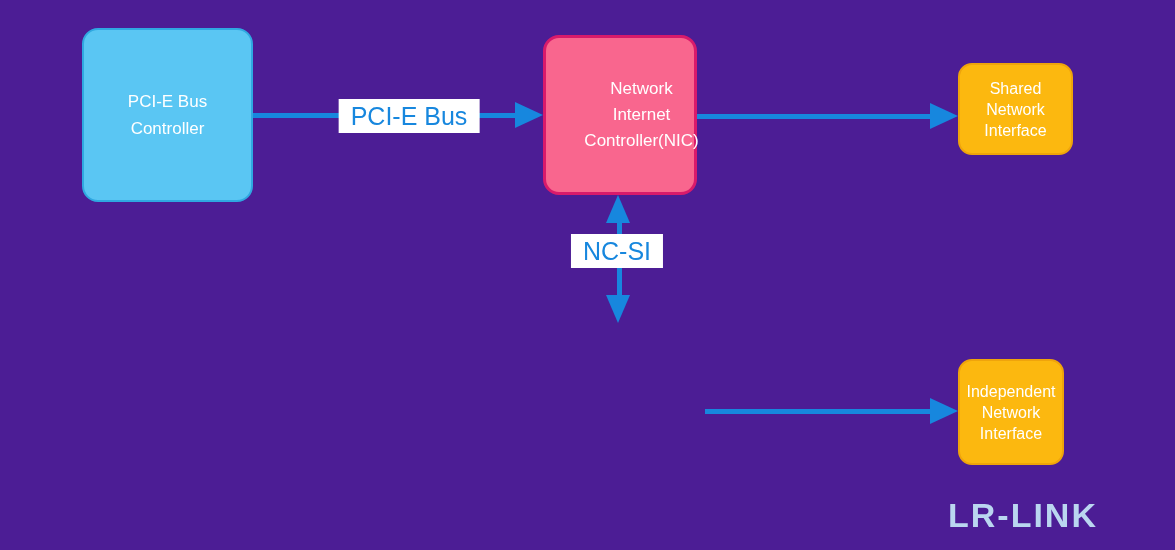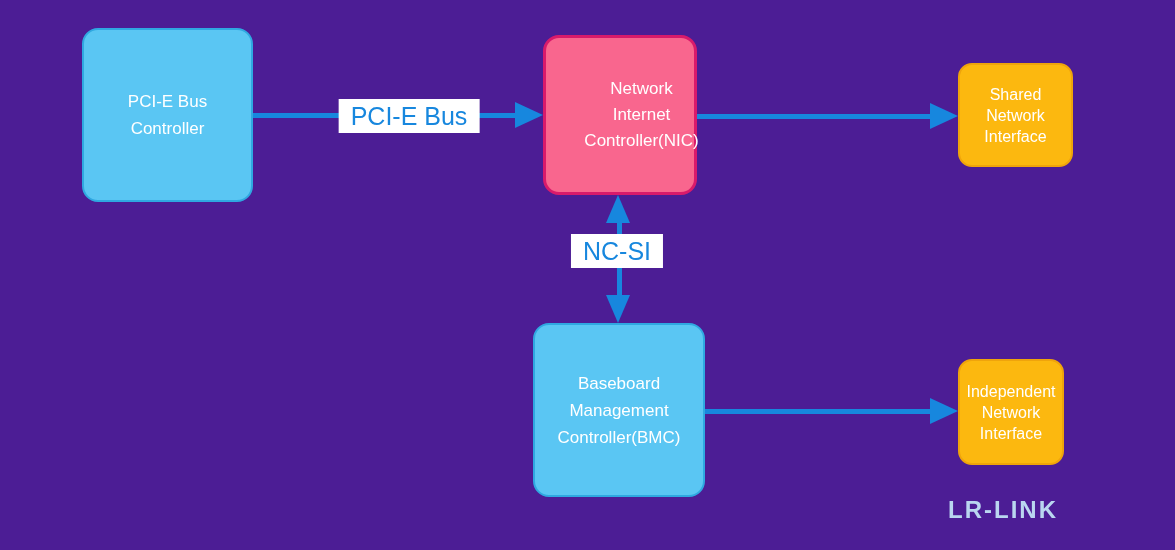--- a/index.html
+++ b/index.html
@@ -85,29 +85,29 @@
     font-size: 25px;
     line-height: 30px;
     padding: 2px 12px;
     transform: translateX(-50%);
     white-space: nowrap;
   }
   .watermark {
     position: absolute;
     left: 948px;
     top: 496px;
-    font-size: 24px;
+    font-size: 34px;
     font-weight: 700;
     letter-spacing: 2px;
     color: var(--watermark-blue, #BAD6F0);
   }
   
   #node-pcie   { left: 82px;  top: 28px;  width: 171px; height: 174px; }
   #node-nic    { left: 543px; top: 35px;  width: 154px; height: 160px; }
-  #node-shared { left: 958px; top: 63px;  width: 115px; height: 104px; }
+  #node-shared { left: 958px; top: 63px;  width: 115px; height: 92px; }
   #node-bmc    { left: 533px; top: 323px; width: 172px; height: 174px; }
   #node-indep  { left: 958px; top: 359px; width: 106px; height: 106px; }
 </style>
 </head>
 <body>
 
 <div class="canvas">
 
   <div class="node node-blue" id="node-pcie">
     <span>PCI-E Bus
@@ -118,25 +118,20 @@
     <span>Network Internet
 Controller(NIC)</span>
   </div>
 
   <div class="node node-orange" id="node-shared">
     <span>Shared
 Network
 Interface</span>
   </div>
 
-  <div class="node node-blue" id="node-bmc">
-    <span>Baseboard
-Management
-Controller(BMC)</span>
-  </div>
 
   <div class="node node-orange" id="node-indep">
     <span>Independent
 Network
 Interface</span>
   </div>
 
   <div>
     <div class="hline" style="left:253px; top:113px; width:264px;"></div>
     <div class="head-right" style="left:515px; top:102px;"></div>

